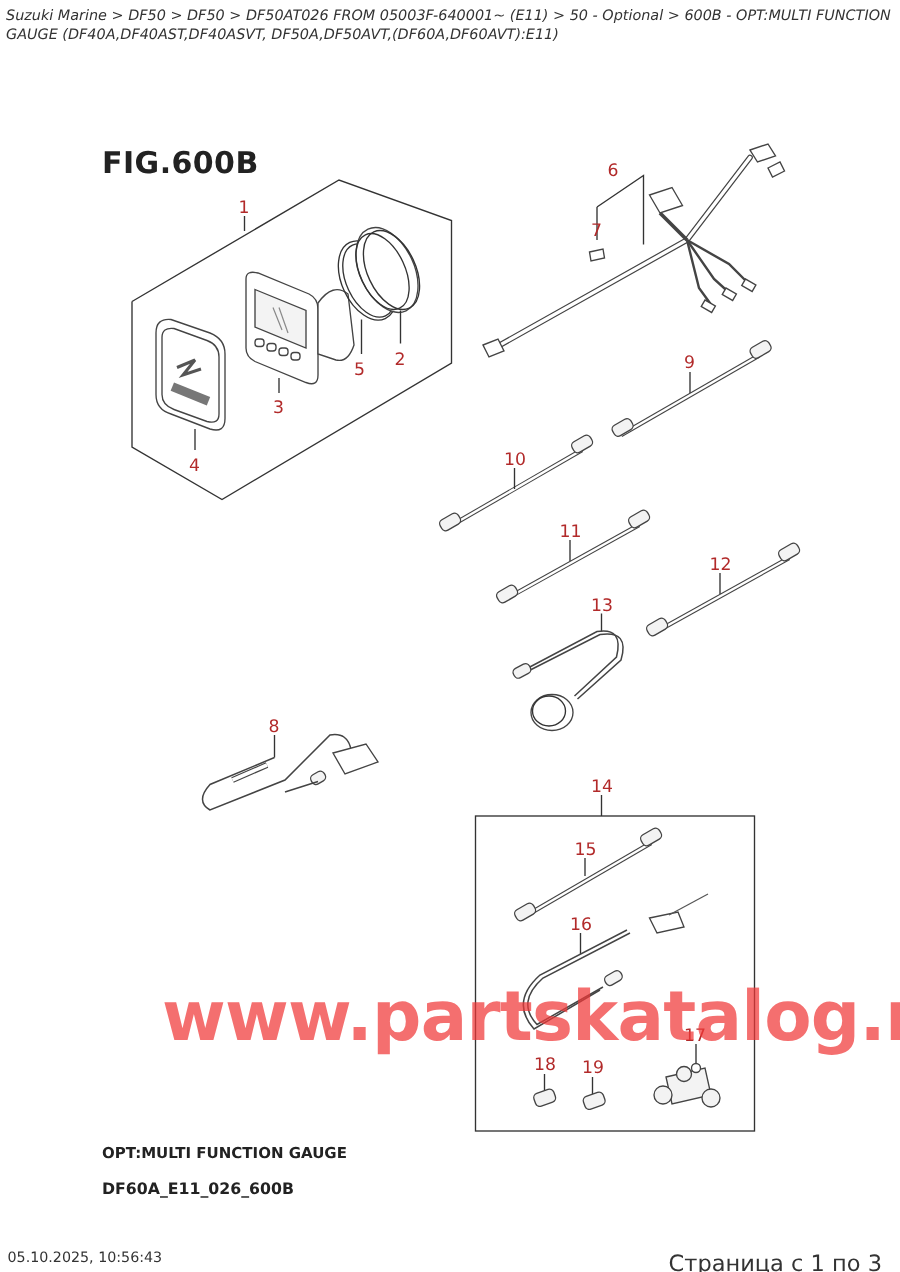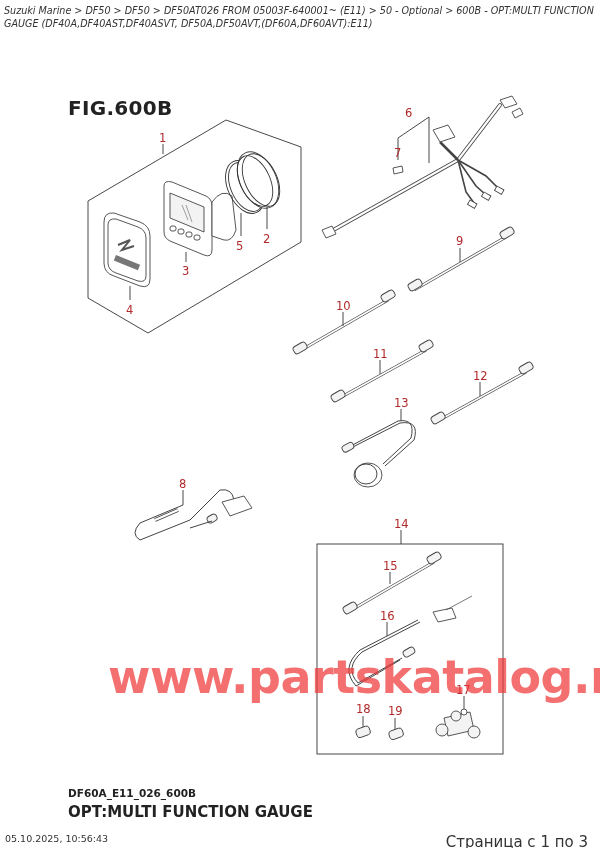--- a/index.html
+++ b/index.html
@@ -6,21 +6,21 @@
   body { width: 600px; height: 848px; position: relative; overflow: hidden; font-family: "DejaVu Sans", sans-serif; color: #222; }
   .breadcrumb { position: absolute; left: 4px; top: 4px; width: 590px; font-size: 9.6px; line-height: 13px; color: #333; font-style: italic; }
   .fig-title { position: absolute; left: 68px; top: 60px; font-size: 20px; font-weight: bold; color: #222; letter-spacing: 0.3px; margin-top: 36px; }
   svg.drawing { position: absolute; left: 0; top: 0; }
   .callout { font-family: "DejaVu Sans", sans-serif; font-size: 11.5px; fill: #b22a2a; }
   .ln { stroke: #333; stroke-width: 0.9; fill: none; }
   .pt { stroke: #444; stroke-width: 0.9; fill: #fff; }
   .pt2 { stroke: #444; stroke-width: 0.9; fill: #f3f3f3; }
   .watermark { position: absolute; left: 108px; top: 650px; font-family: "DejaVu Sans", sans-serif; font-weight: bold; font-size: 46px; color: rgba(240, 55, 55, 0.72); letter-spacing: -0.5px; white-space: nowrap; }
   .footer-code { position: absolute; left: 68px; top: 787px; font-size: 10.5px; font-weight: bold; color: #222; }
-  .footer-name { position: absolute; left: 68px; top: 803px; font-size: 15px; font-weight: bold; color: #222; }
+  .footer-name { position: absolute; left: 68px; top: 764px; font-size: 10px; font-weight: bold; color: #222; }
   .timestamp { position: absolute; left: 5px; top: 833px; font-size: 9.5px; color: #333; }
   .pageinfo { position: absolute; right: 12px; top: 833px; font-size: 15px; color: #333; }
 </style>
 </head>
 <body>
 
 <div class="breadcrumb">Suzuki Marine &gt; DF50 &gt; DF50 &gt; DF50AT026 FROM 05003F-640001~ (E11) &gt; 50 - Optional &gt; 600B - OPT:MULTI FUNCTION GAUGE (DF40A,DF40AST,DF40ASVT, DF50A,DF50AVT,(DF60A,DF60AVT):E11)</div>
 <div class="fig-title">FIG.600B</div>
 
 <svg class="drawing" width="600" height="848" viewBox="0 0 600 848">

